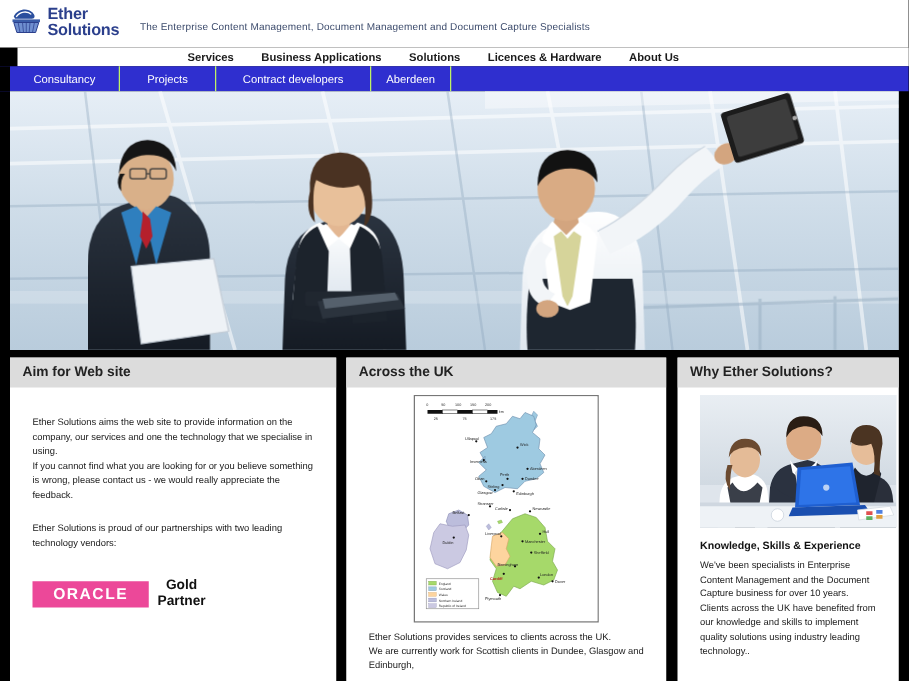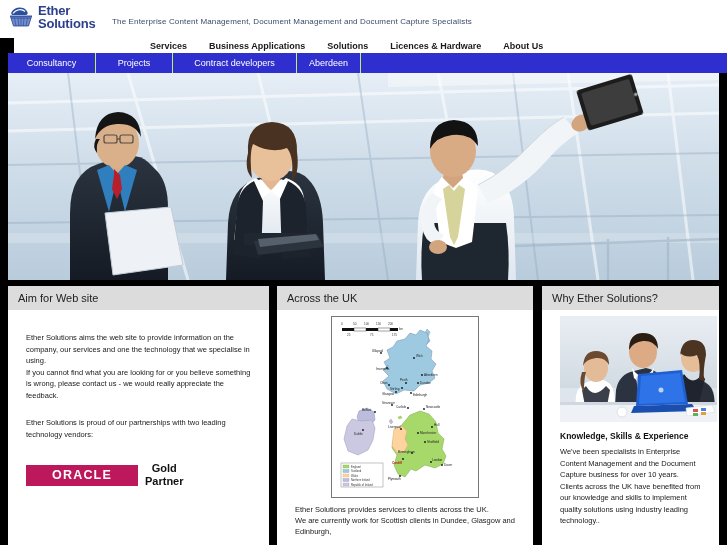--- a/index.html
+++ b/index.html
@@ -82,35 +82,35 @@
   .panel { position: absolute; top: 0; background: #ffffff; overflow: hidden; }
   .p1 { left: 8px;   width: 261px; height: 259px; }
   .p2 { left: 277px; width: 256px; height: 259px; }
   .p3 { left: 542px; width: 177px; height: 259px; }
 
   .panel-head {
     height: 24px; background: #dcdcdc;
     display: flex; align-items: center; padding-left: 10px;
   }
   .panel-head .t {
-    font-size: 11px; color: #222222; font-weight: normal; white-space: nowrap;
+    font-size: 11px; color: #222222; font-weight: bold; white-space: nowrap;
   }
   .panel-body { padding: 0 18px; }
 
   
   .p1 .gap-top { height: 22px; }
   .p1 .para {
     font-size: 7.5px; line-height: 11.5px; color: #1a1a1a;
   }
   .p1 .para2 { margin-top: 16px; }
   .oracle-badge {
     margin-top: 22px; display: flex; align-items: center; gap: 7px;
   }
   .oracle-box {
-    width: 112px; height: 21px; background: #be185d;
+    width: 93px; height: 21px; background: #ec4899;
     display: flex; align-items: center; justify-content: center;
   }
   .oracle-box .word {
     color: #ffffff; font-size: 12.5px; font-weight: bold;
     letter-spacing: 1.2px; font-family: "Liberation Sans", sans-serif;
   }
   .gold-partner {
     font-size: 11px; font-weight: bold; color: #111; line-height: 13px; text-align: center;
   }
 

